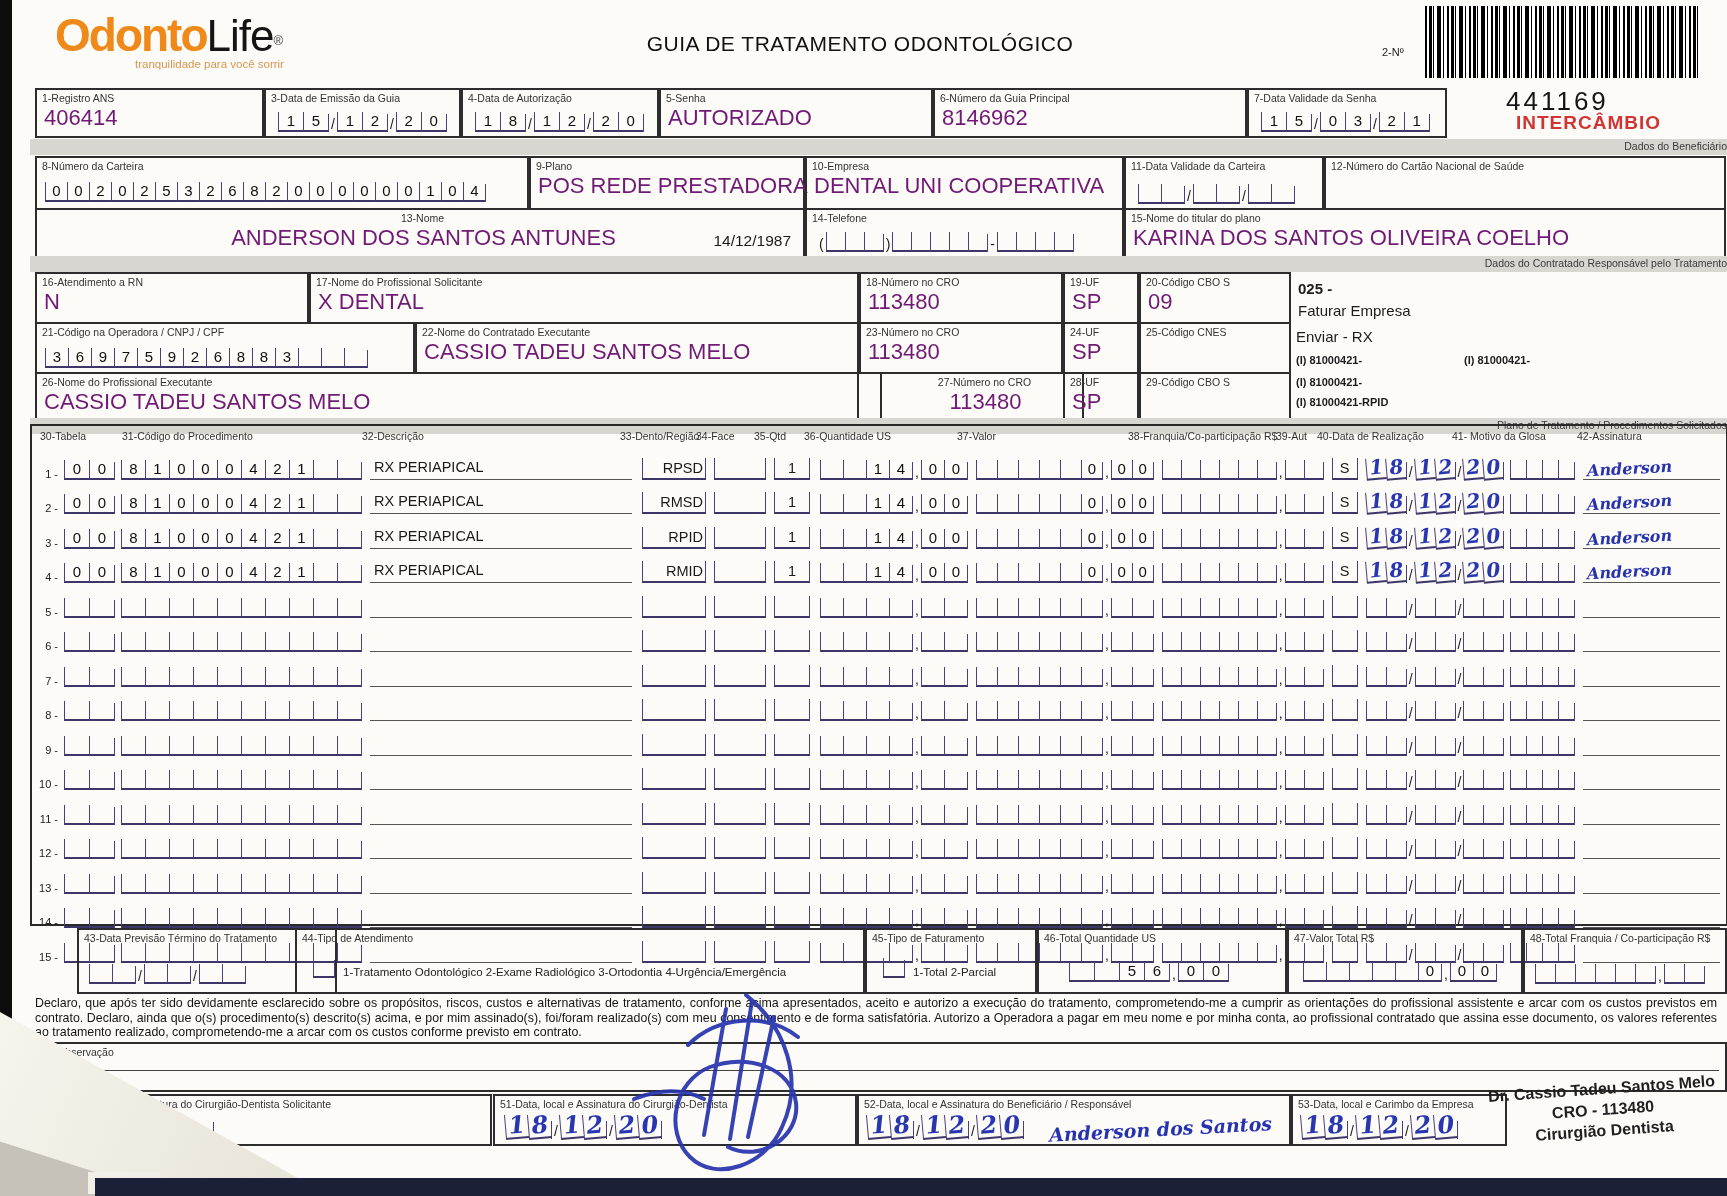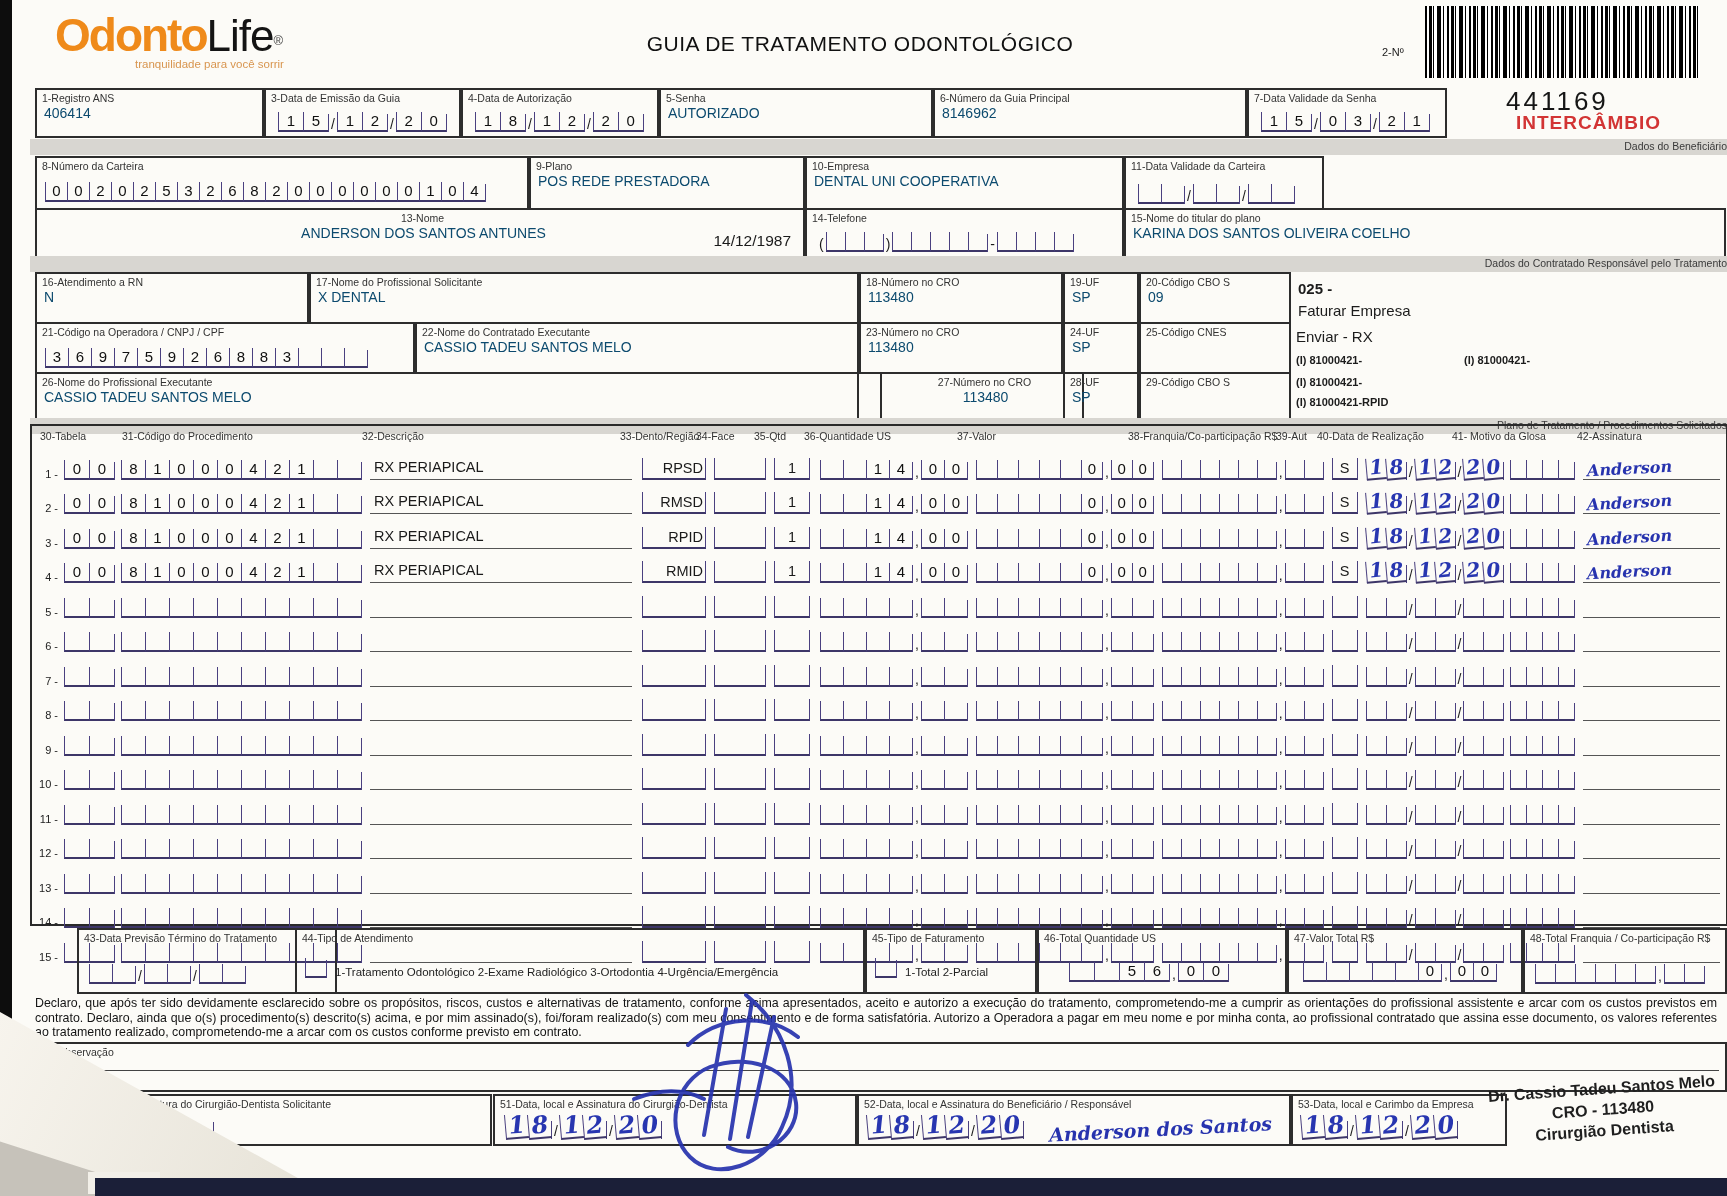--- a/index.html
+++ b/index.html
@@ -10,21 +10,21 @@
   .edge-left{left:0;top:0;width:12px;height:1060px;background:#0d0d0d;}
   .fold{left:0;top:1012px;width:330px;height:184px;background:linear-gradient(115deg,#f7f4ed,#e6e2d7);
         clip-path:polygon(0 0,100% 100%,0 100%);}
   .scanner-corner{left:0;top:1118px;width:170px;height:78px;background:#c6c2ba;
         clip-path:polygon(0 30%,100% 100%,0 100%);}
   .edge-bottom{left:95px;top:1178px;width:1632px;height:18px;background:#1b1f38;}
   .corner-chip{left:88px;top:1172px;width:72px;height:22px;background:#f2efe8;}
   
   .box{position:absolute;border:2px solid #2d2d2d;background:transparent;}
   .lbl{display:block;font-size:10.5px;color:#333;padding:2px 0 0 5px;white-space:nowrap;}
-  .val{display:block;font-size:14px;color:#0c4a6e;padding:1px 0 0 7px;white-space:nowrap;}
+  .val{display:block;font-size:22px;color:#701a75;padding:1px 0 0 7px;white-space:nowrap;}
   .secbar{position:absolute;left:30px;right:0;height:15px;background:#d8d6d1;
           font-size:10.5px;color:#3a3a3a;padding:1px 0 0 7px;text-align:right;}
   
   .comb{display:inline-flex;align-items:flex-end;}
   .grp{display:inline-flex;align-items:flex-end;}
   .c{display:inline-block;height:18px;line-height:18px;text-align:center;font-size:15px;
      border-left:1.6px solid #4a4080;border-bottom:2px solid #3d3668;color:#101010;}
   .tick{display:inline-block;width:0;height:18px;border-left:1.6px solid #4a4080;}
   .sep{margin:0 2px;font-size:14px;line-height:15px;}
   .w15 .c{width:15px}.w18 .c{width:18px}.w19 .c{width:19px}.w20 .c{width:20px}
@@ -64,21 +64,21 @@
   .barcode{background:repeating-linear-gradient(90deg,#000 0 2px,#fff 2px 4px,#000 4px 7px,
     #fff 7px 8px,#000 8px 9px,#fff 9px 12px,#000 12px 16px,#fff 16px 18px,#000 18px 19px,#fff 19px 22px);}
   .guide-number{font-size:26px;letter-spacing:3px;color:#161616;}
   .intercambio{font-size:19px;font-weight:bold;color:#d23434;letter-spacing:1px;}
   .red{color:#c23030;}
   .note{font-size:15px;color:#1c1c1c;white-space:nowrap;}
   .noteref{font-size:11px;font-weight:bold;color:#1c1c1c;white-space:nowrap;}
   
   .decl{font-size:12.4px;line-height:14.6px;text-align:justify;color:#141414;}
   .opttext{font-size:11.5px;color:#222;margin-left:8px;white-space:nowrap;}
-  .inline-bottom{display:flex;align-items:flex-end;padding:4px 0 0 8px;}
+  .inline-bottom{display:flex;align-items:flex-end;padding:4px 0 0 16px;}
   .obsline{position:absolute;left:6px;right:6px;border-bottom:1.5px solid #444;}
   .stamp{font-weight:bold;color:#1f1f1f;text-align:center;transform:rotate(-4deg);line-height:21px;font-size:16px;}
   .bigsig{pointer-events:none;}
 </style>
 </head>
 <body>
 
 <div id="paper">
 
   <div class="abs" style="left:55px;top:8px;">
@@ -221,20 +221,23 @@
             <span class="c">&nbsp;</span>
             <span class="tick"></span>
           </span>
           <span class="sep">/</span>
           <span class="grp">
             <span class="c">&nbsp;</span>
             <span class="c">&nbsp;</span>
             <span class="tick"></span>
           </span>
         </span></span>
+  </div>
+  <div class="box" style="left:1324px;top:156px;width:398px;height:50px;">
+    <span class="lbl">12-Número do Cartão Nacional de Saúde</span>
   </div>
   <div class="box" style="left:35px;top:208px;width:766px;height:46px;text-align:center;">
     <span class="lbl">13-Nome</span>
     <span class="val">ANDERSON DOS SANTOS ANTUNES</span>
     <span class="abs" style="right:12px;top:22px;font-size:15.5px;margin-left:24px;">14/12/1987</span>
   </div>
   <div class="box" style="left:805px;top:208px;width:315px;height:46px;">
     <span class="lbl">14-Telefone</span>
     <span class="abs" style="left:10px;top:22px;"><span class="comb w18">
           <span class="sep">(</span>

